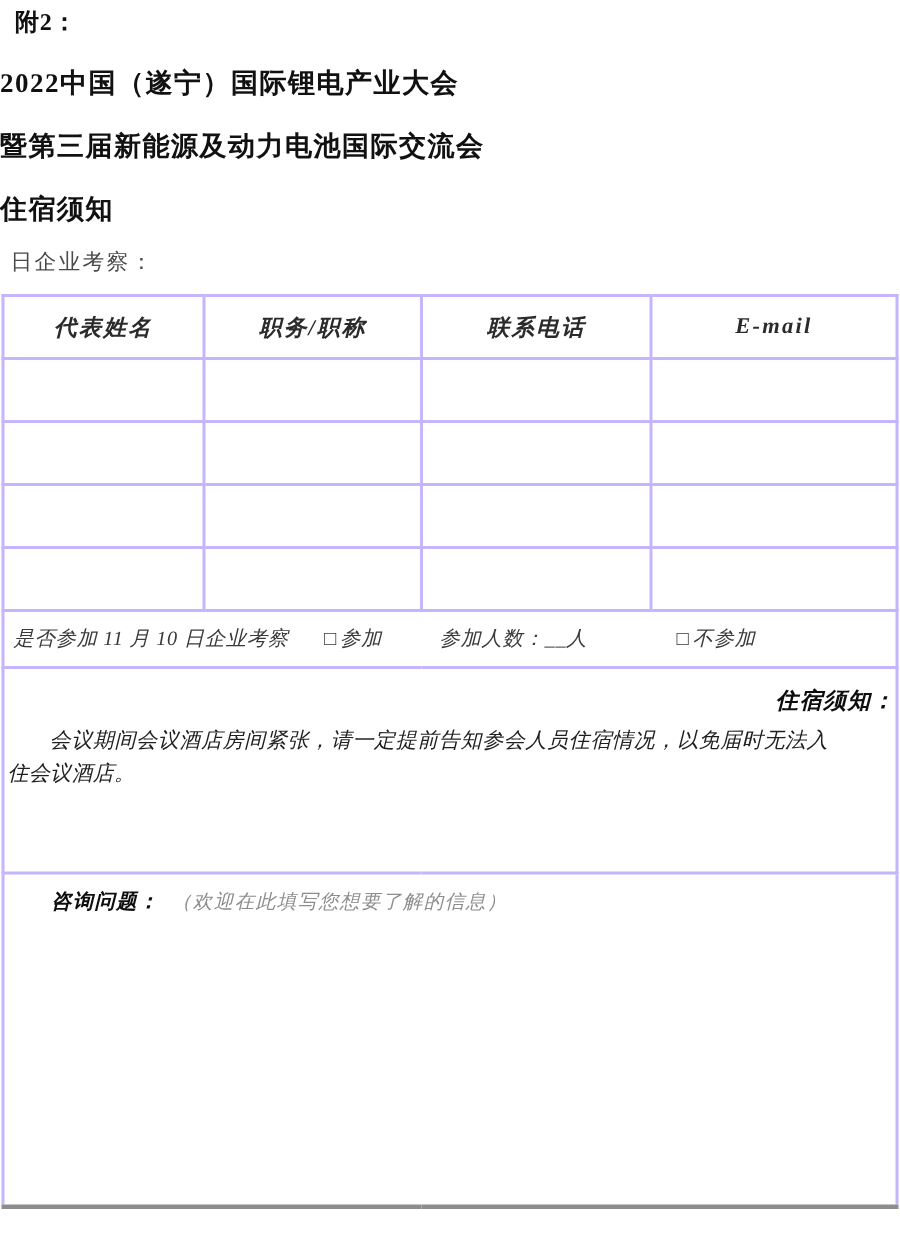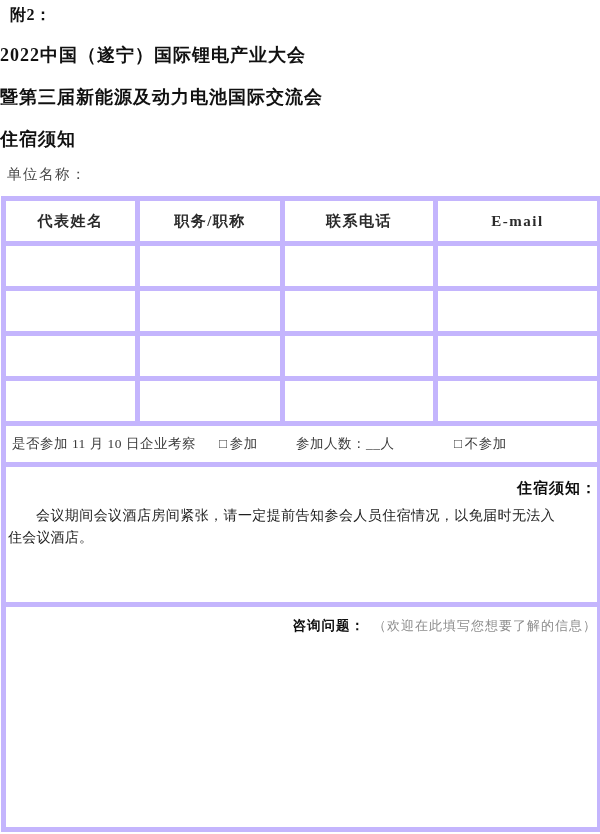--- a/index.html
+++ b/index.html
@@ -28,22 +28,22 @@
     font-size:14.5px;color:#4a4a4a;letter-spacing:1.5px;
   }
 
   table.form-table{
     position:absolute;left:1px;top:196px;width:596px;
     border-collapse:collapse;table-layout:fixed;
     border:2px solid #3f3f3f;
     border-bottom:3px solid #8d8d8d;
   }
   .form-table th,.form-table td{
-    border:5px solid #c4b5fd;
-    padding:0;margin:0;
+    border:2px solid #c4b5fd;
+    padding:0;margin:0;font-style:italic;
   }
   .form-table th{
     height:40px;font-size:15px;font-weight:bold;color:#2b2b2b;
     text-align:center;vertical-align:middle;letter-spacing:1.5px;
   }
   .form-table td.blank-cell{height:40px;background:#fff;}
 
   td.survey-cell{
     height:36px;position:relative;
     font-size:13.5px;color:#3a3a3a;letter-spacing:.5px;text-align:right;
@@ -60,40 +60,40 @@
     margin:12px 0 0 29px;
     font-size:15px;font-weight:bold;color:#0e0e0e;letter-spacing:1px;text-align:right;
   }
   .acc-body{
     margin:7px 0 0 2px;width:547px;
     font-size:14px;line-height:22px;text-indent:28px;
     color:#1f1f1f;letter-spacing:.2px;text-align:justify;
   }
 
   td.inq-cell{height:220px;vertical-align:top;}
-  .inq-line{margin:9px 0 1px 31px;white-space:nowrap;text-align:right;}
+  .inq-line{margin:9px 0 1px 31px;white-space:nowrap;}
   .inq-heading{
     font-size:13.5px;font-weight:bold;color:#0e0e0e;letter-spacing:1px;
   }
   .inq-hint{
     font-size:13px;color:#8d8d8d;letter-spacing:1px;margin-left:8px;
   }
 </style>
 </head>
 <body>
 
 <div class="page">
 
   <div class="attachment">附2：</div>
 
   <div class="doc-title t1">2022中国（遂宁）国际锂电产业大会</div>
   <div class="doc-title t2">暨第三届新能源及动力电池国际交流会</div>
   <div class="doc-title t3">住宿须知</div>
 
-  <div class="org-label">单位名称：</div>
+  <div class="org-label">日企业考察：</div>
 
   <table class="form-table">
     <colgroup>
       <col style="width:134px">
         <col style="width:145px">
         <col style="width:153px">
         <col style="width:164px">
     </colgroup>
     <thead>
       <tr>

